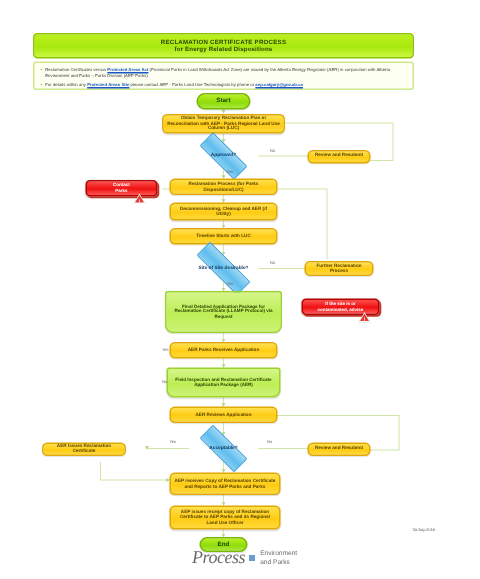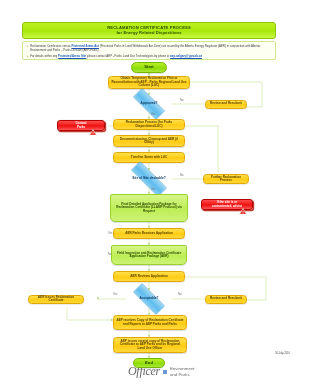--- a/index.html
+++ b/index.html
@@ -354,21 +354,21 @@
   <div class="node alert-node" style="left:201px; top:199px; width:52px; height:11px; flex-direction:column; z-index:6;">
     <span>If the site is or</span>
     <span>contaminated, advise</span>
   </div>
   <div class="warn-tri" style="left:239px; top:208px;"></div>
   <div class="warn-bang" style="left:242.4px; top:212.3px;">!</div>
 
   <div class="footer-date">30-July-2016</div>
 
   <div class="logo-wrap">
-    <span class="logo-alberta">Officer</span>
+    <span class="logo-alberta">Process</span>
     <span class="logo-sq"></span>
     <span class="logo-dept">
       <span>Environment</span><br>
       <span>and Parks</span>
     </span>
   </div>
 
 </div>
 
 </body></html>

